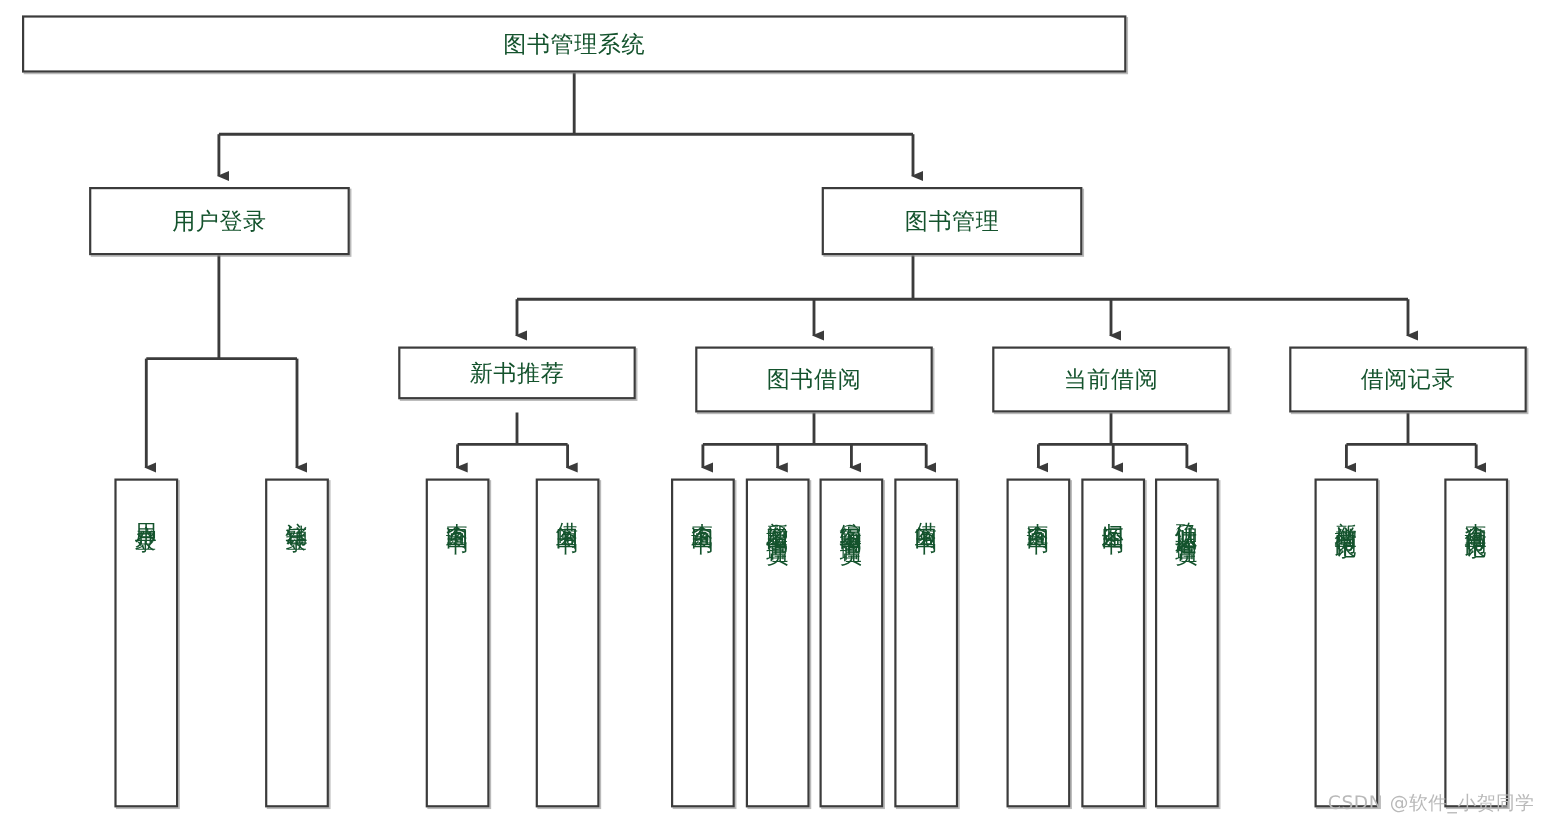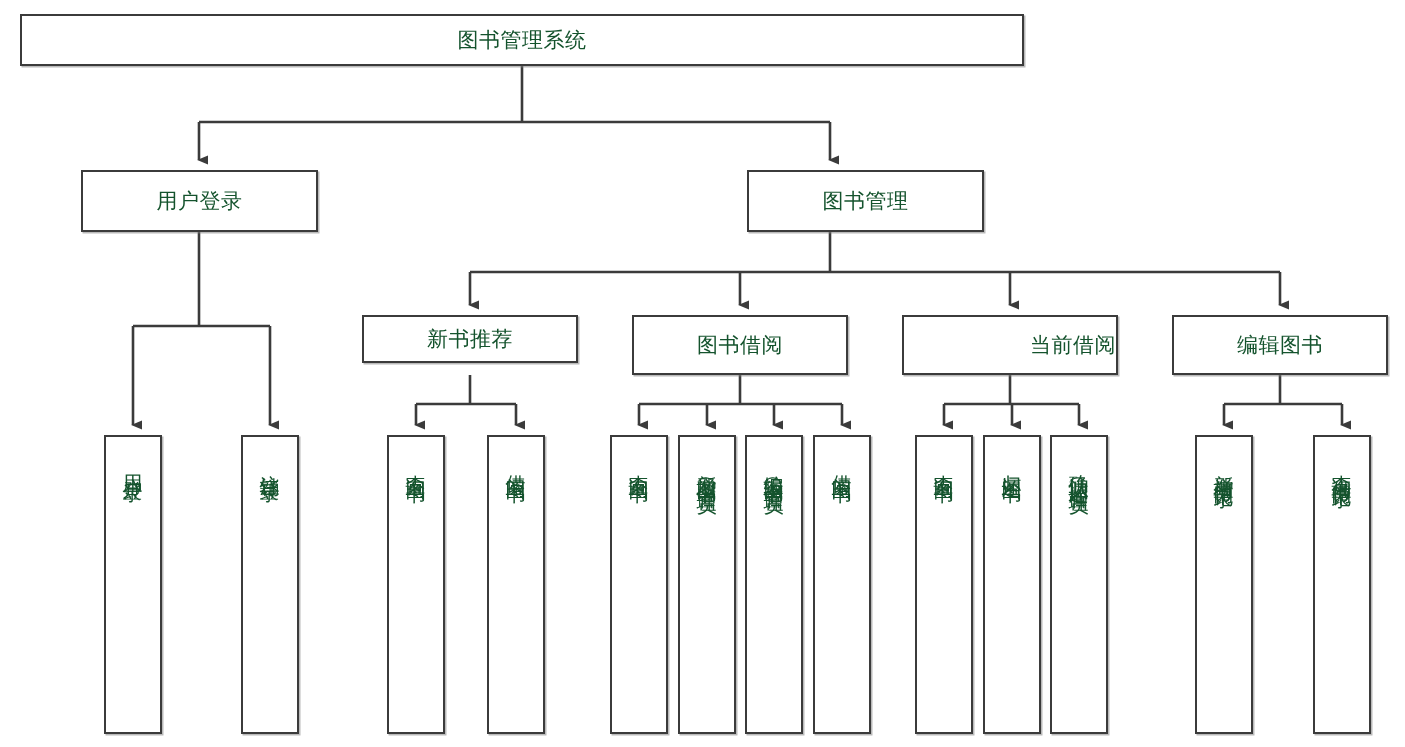--- a/index.html
+++ b/index.html
@@ -142,25 +142,25 @@
   <div class="node" id="n-l2-1" style="left: 711px; top: 170px; width: 237px; height: 62px; margin-left: 36px;">
     <span class="lbl">图书管理</span>
   </div>
 
   <div class="node" id="n-l3-0" style="left: 362px; top: 315px; width: 216px; height: 48px;">
     <span class="lbl">新书推荐</span>
   </div>
   <div class="node" id="n-l3-1" style="left: 632px; top: 315px; width: 216px; height: 60px;">
     <span class="lbl">图书借阅</span>
   </div>
-  <div class="node" id="n-l3-2" style="left: 902px; top: 315px; width: 216px; height: 60px; justify-content: flex-end;">
+  <div class="node" id="n-l3-2" style="left: 902px; top: 315px; width: 216px; height: 60px;">
     <span class="lbl">当前借阅</span>
   </div>
   <div class="node" id="n-l3-3" style="left: 1172px; top: 315px; width: 216px; height: 60px;">
-    <span class="lbl">编辑图书</span>
+    <span class="lbl">借阅记录</span>
   </div>
 
   <div class="node leaf" id="n-leaf-0" style="left: 104px; top: 435px; width: 58px; height: 299px;">
     <span class="lbl">用户登录</span>
   </div>
   <div class="node leaf" id="n-leaf-1" style="left: 241px; top: 435px; width: 58px; height: 299px;">
     <span class="lbl">注销登录</span>
   </div>
   <div class="node leaf" id="n-leaf-2" style="left: 387px; top: 435px; width: 58px; height: 299px;">
     <span class="lbl">查询图书</span>
@@ -189,13 +189,14 @@
   <div class="node leaf tall" id="n-leaf-10" style="left: 1050px; top: 435px; width: 58px; height: 299px;">
     <span class="lbl">确认归还（管理员）</span>
   </div>
   <div class="node leaf" id="n-leaf-11" style="left: 1195px; top: 435px; width: 58px; height: 299px;">
     <span class="lbl">新增借阅记录</span>
   </div>
   <div class="node leaf" id="n-leaf-12" style="left: 1313px; top: 435px; width: 58px; height: 299px;">
     <span class="lbl">查询借阅记录</span>
   </div>
 
+  <div id="watermark">CSDN @软件_小贺同学</div>
 </div>
 
 </body></html>

